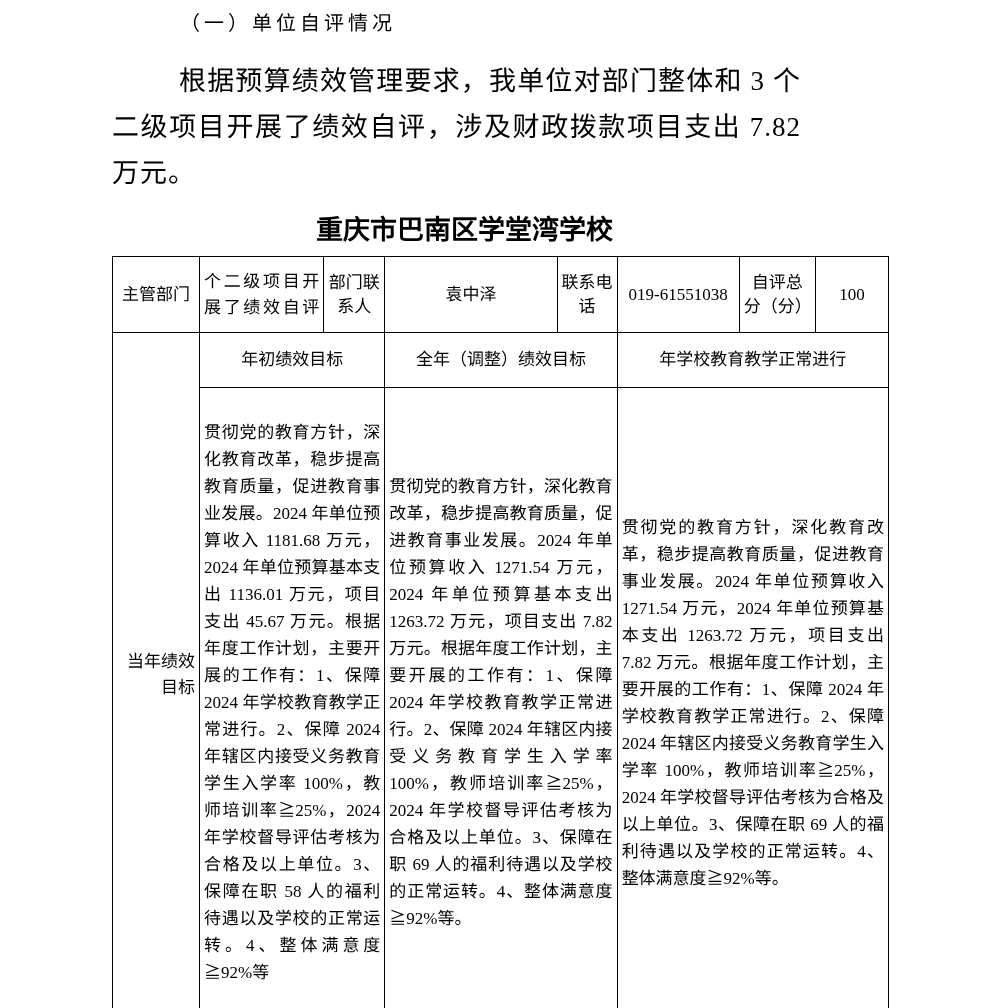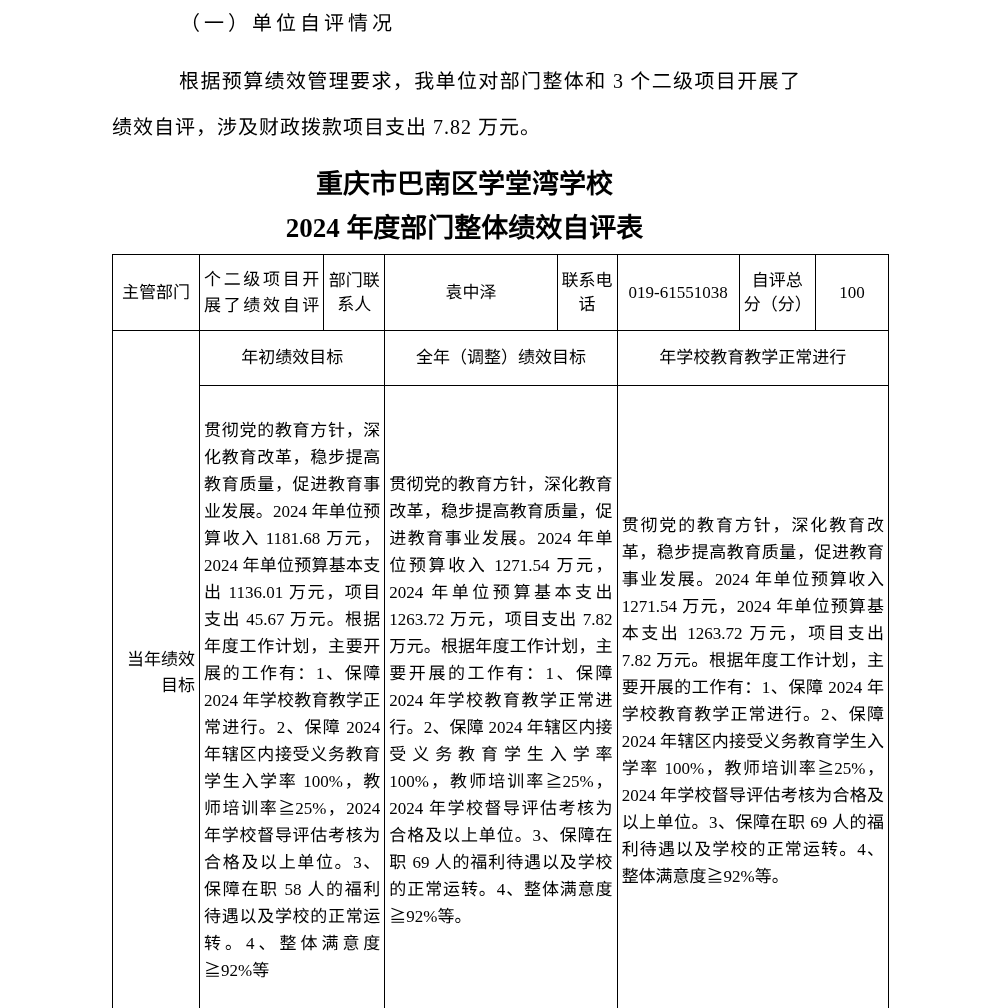--- a/index.html
+++ b/index.html
@@ -7,21 +7,21 @@
     width:1000px;height:1008px;position:relative;
     background:#ffffff;color:#000000;
     font-family:"Liberation Serif","DejaVu Serif",serif;
   }
   .doc{position:absolute;left:112px;top:0;width:705px;}
   .section-heading{
     margin:8px 0 0 68px;font-size:20px;line-height:30px;
     letter-spacing:4px;
   }
   .intro{
-    margin:20px 16px 0 0;font-size:20px;line-height:46px;
+    margin:20px 16px 0 0;font-size:27px;line-height:46px;
     text-indent:67px;text-align:justify;letter-spacing:1px;
   }
   .doc-title{
     margin:0;text-align:center;font-weight:bold;font-size:27px;line-height:44px;
   }
   .doc-title.first{margin-top:12px;}
   table.selfeval{
     margin-top:4px;border-collapse:collapse;table-layout:fixed;
     width:777px;font-size:17px;padding-left:29px;
   }
@@ -43,21 +43,20 @@
 <body>
 
 <div class="doc">
 
   <div class="section-heading">（一）单位自评情况</div>
 
   <p class="intro">根据预算绩效管理要求，我单位对部门整体和 3 个二级项目开展了绩效自评，涉及财政拨款项目支出 7.82 万元。</p>
 
   <div class="doc-title first">重庆市巴南区学堂湾学校</div>
 
-  <div class="doc-title">2024 年度部门整体绩效自评表</div>
 
   <table class="selfeval">
     <colgroup>
       <col style="width:87px">
       <col style="width:124px">
       <col style="width:61px">
       <col style="width:172px">
       <col style="width:60px">
       <col style="width:122px">
       <col style="width:76px">

